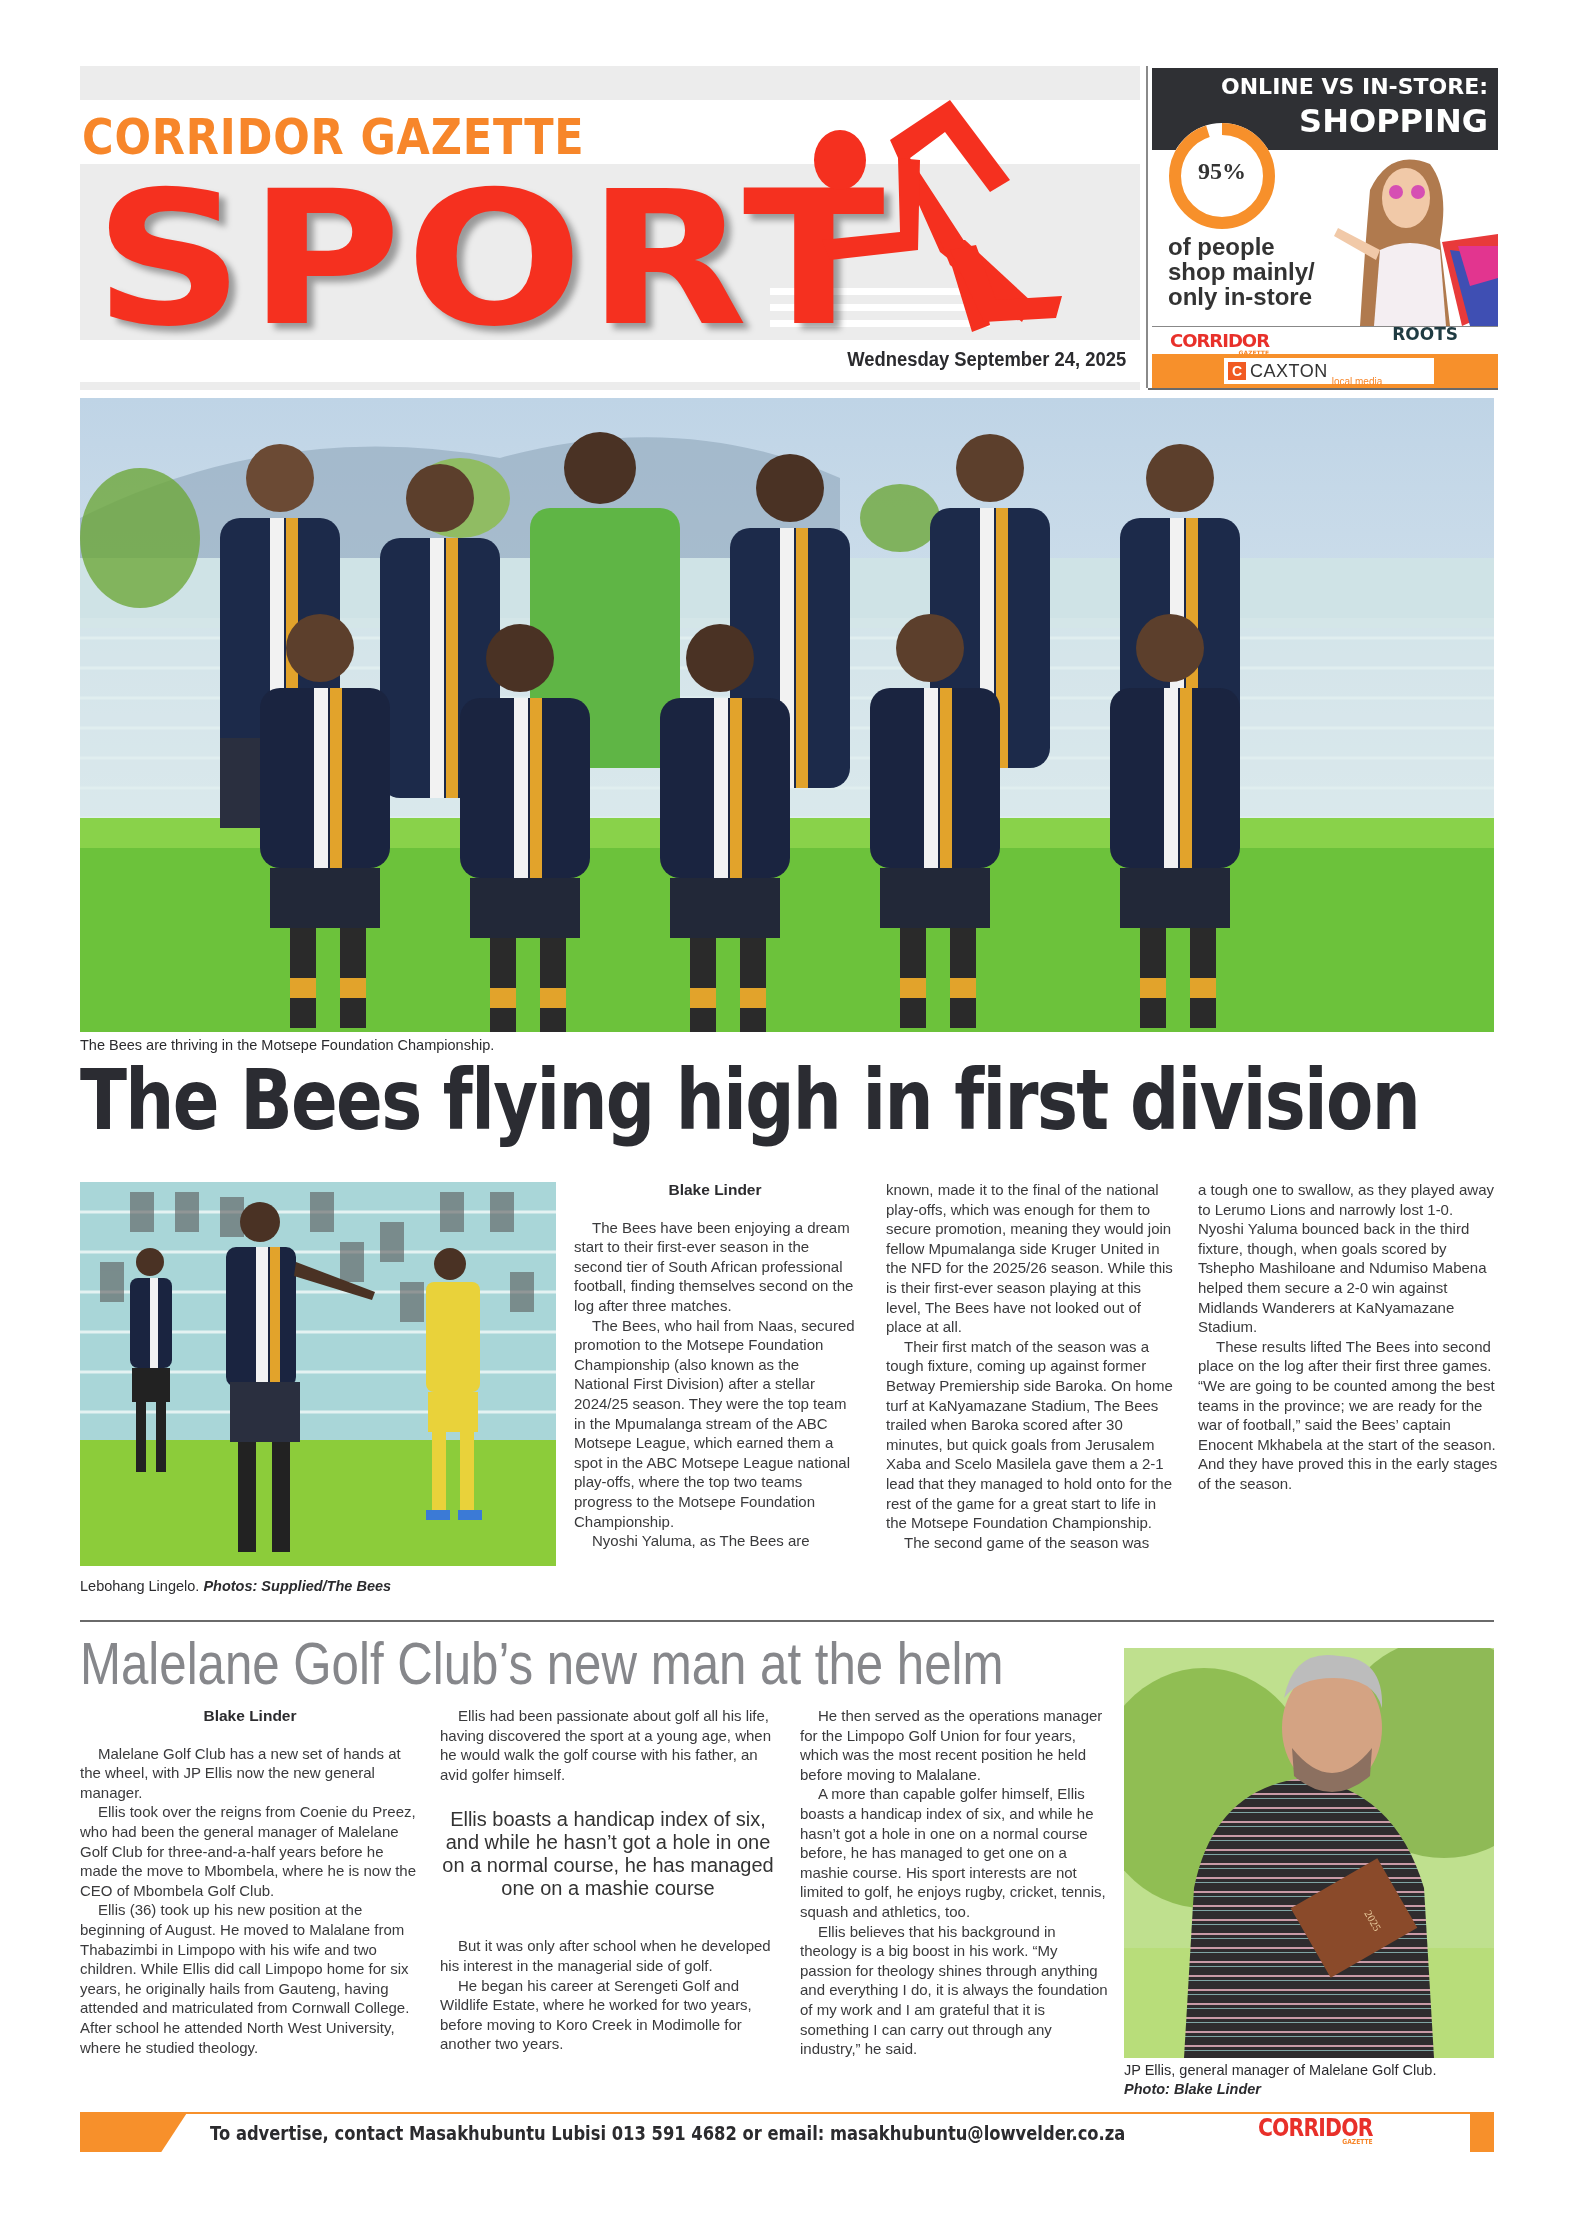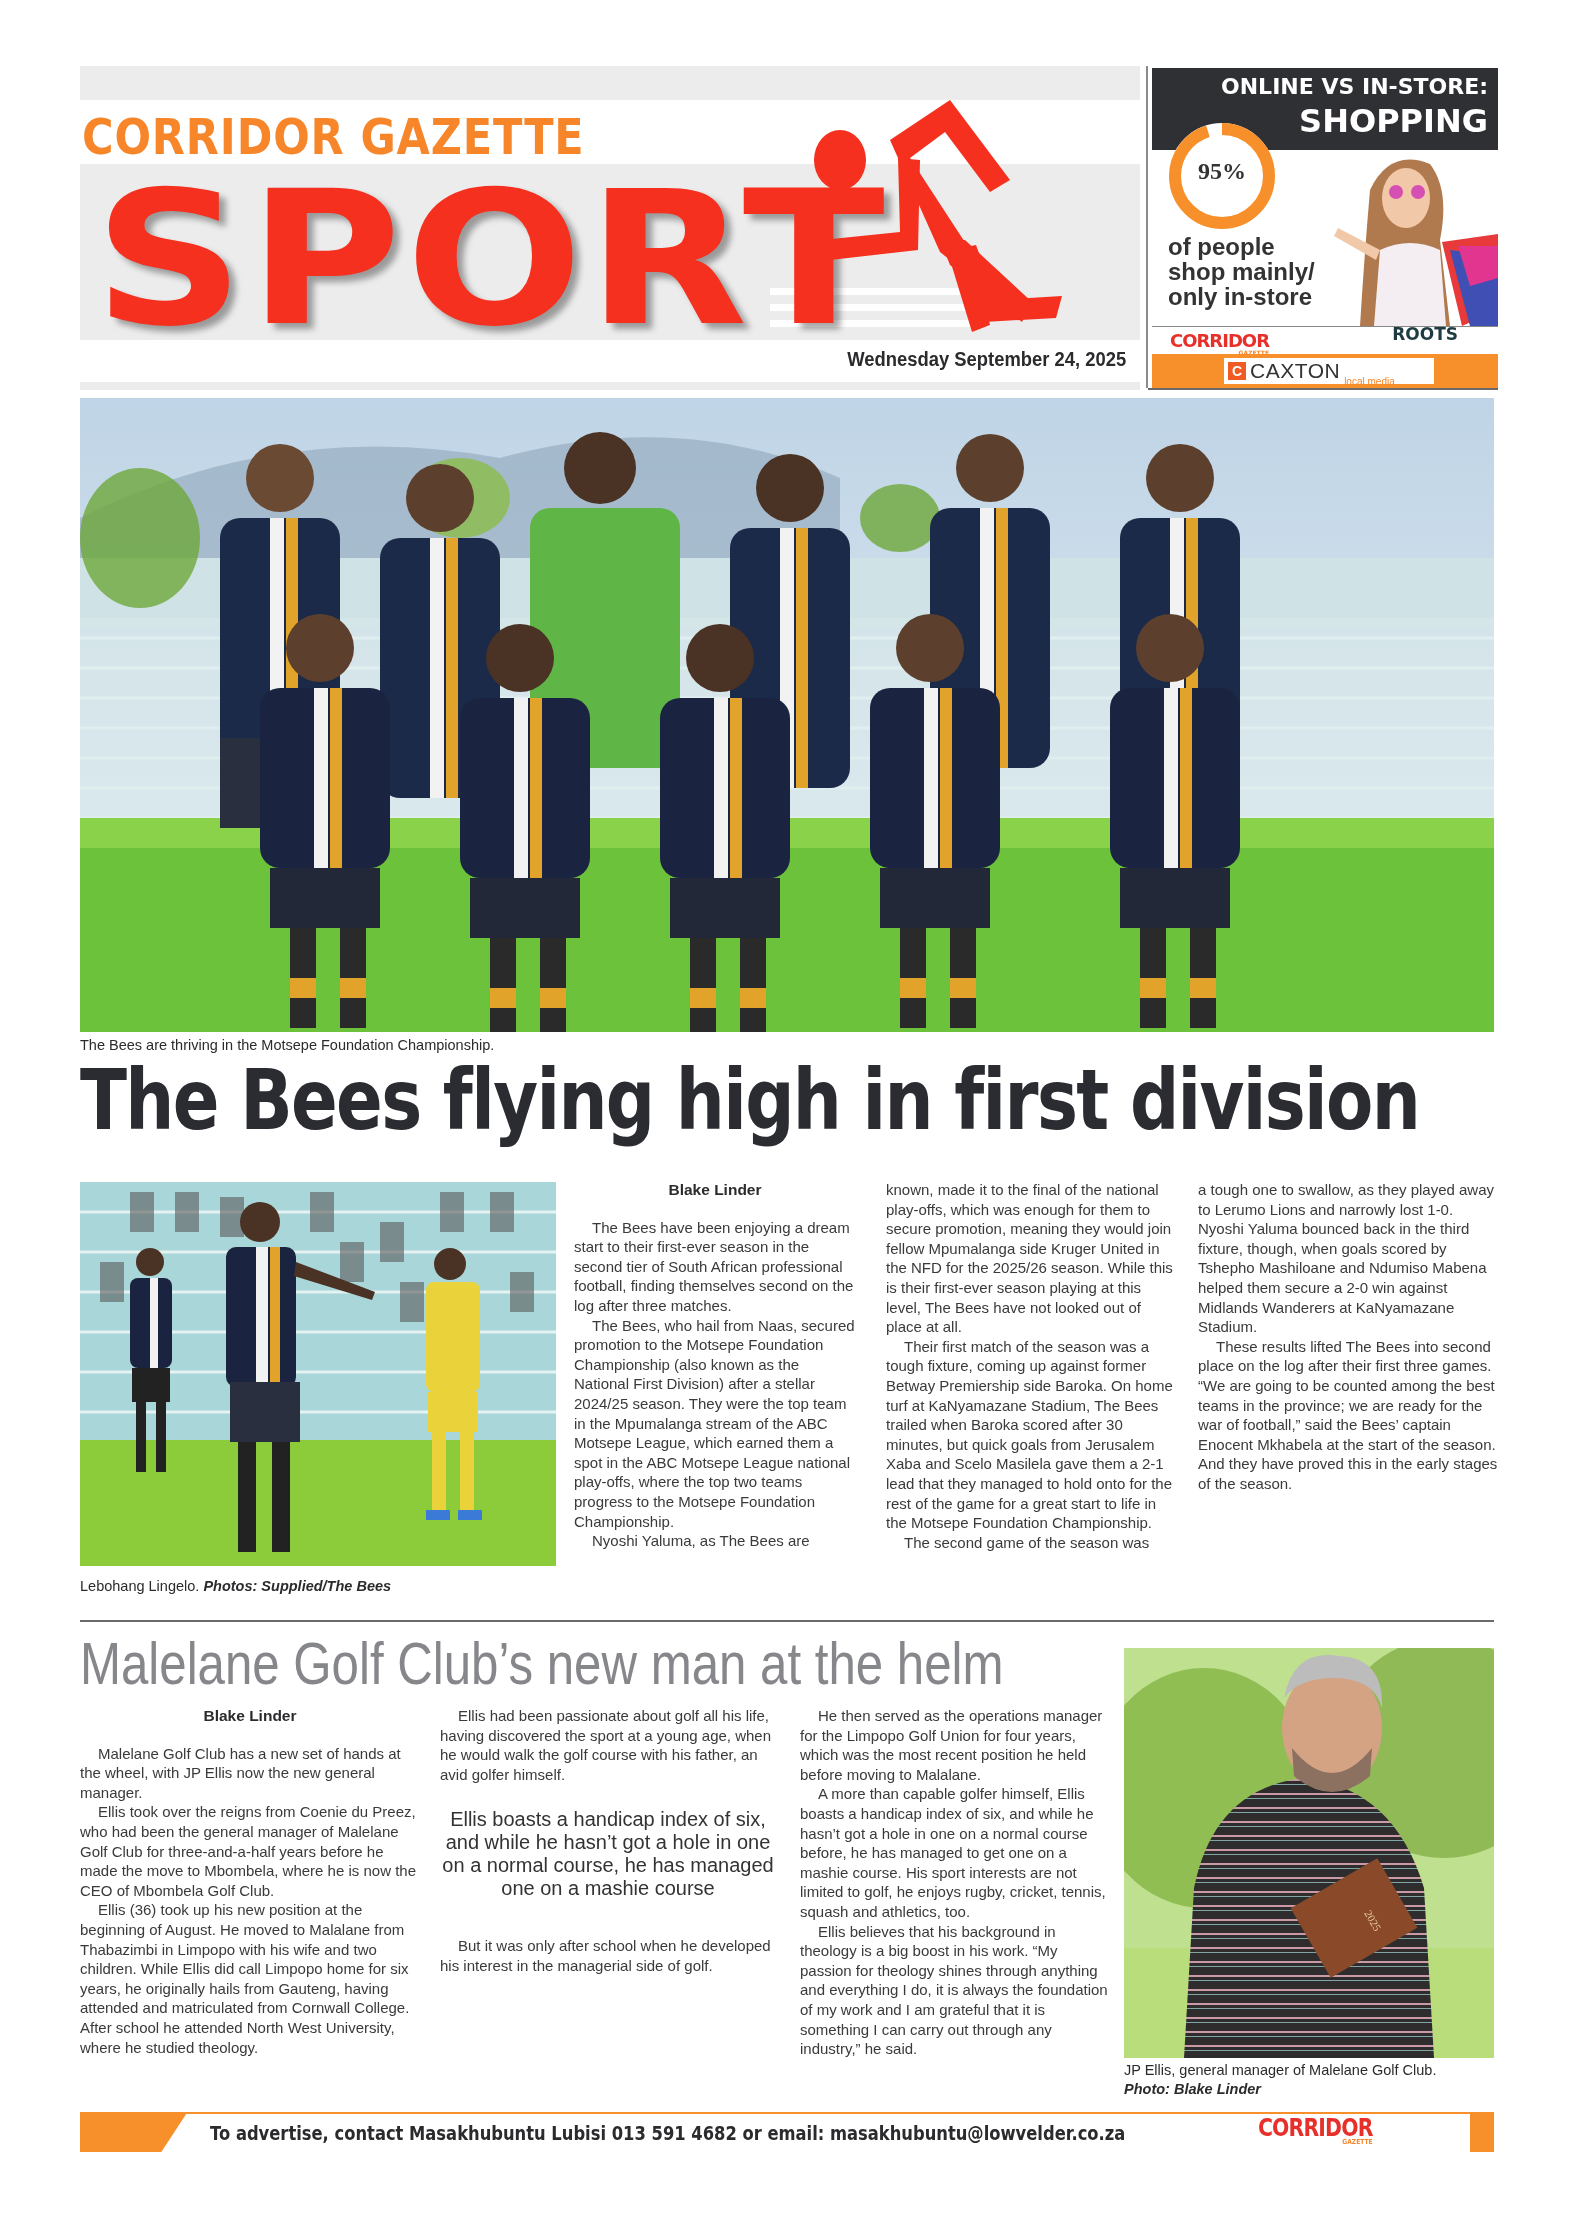--- a/index.html
+++ b/index.html
@@ -29,21 +29,21 @@
   .ad-pct { position: absolute; left: 16px; top: 90px; width: 108px; text-align: center; font-weight: bold; font-size: 24px; color: #333; font-family: Liberation Serif, serif; }
   .ad-text { position: absolute; left: 16px; top: 166px; font-size: 24px; line-height: 25px; color: #333; font-weight: bold; }
   .ad-woman { position: absolute; left: 178px; top: 82px; width: 168px; height: 176px; }
   .ad-sep { position: absolute; left: 0; top: 258px; width: 346px; height: 1px; background: #888; }
   .ad-logo-corridor { position: absolute; left: 18px; top: 262px; font-family: "DejaVu Sans", sans-serif; font-weight: bold; font-size: 18px; color: #e8302a; letter-spacing: -1px; }
   .ad-logo-corridor small { display: block; font-size: 6px; color: #f7862a; text-align: right; letter-spacing: 0; margin-top: -2px; }
   .ad-logo-roots { position: absolute; right: 40px; top: 256px; font-family: "DejaVu Sans", sans-serif; font-weight: bold; font-size: 17px; color: #1f3b42; }
   .ad-footer { position: absolute; left: 0; top: 286px; width: 346px; height: 34px; background: #f7902b; }
   .ad-caxton { position: absolute; left: 72px; top: 4px; width: 210px; height: 26px; background: #fff; display: flex; align-items: center; padding-left: 4px; }
   .ad-caxton-mark { width: 18px; height: 18px; background: #f15a22; color: #fff; font-weight: bold; font-size: 14px; line-height: 18px; text-align: center; margin-right: 4px; }
-  .ad-caxton-name { font-size: 21px; color: #333; letter-spacing: 0.5px; }
+  .ad-caxton-name { font-size: 18px; color: #333; letter-spacing: 0.5px; }
   .ad-caxton-sub { font-size: 10px; color: #f7862a; margin-left: 4px; margin-top: 20px; }
   .hrule-top { position: absolute; left: 1148px; top: 388px; width: 350px; height: 2px; background: #6a6a6a; }
 
   
   .photo { position: absolute; overflow: hidden; }
   .team-photo { left: 80px; top: 398px; width: 1414px; height: 634px; }
   .caption { position: absolute; font-size: 14.5px; color: #2b2b2e; white-space: nowrap; }
   .caption b { font-style: italic; }
 
   
@@ -346,20 +346,21 @@
 <div class="col" style="left:80px; top:1706px; width:340px;">
   <div class="byline">Blake Linder</div>
   <p>Malelane Golf Club has a new set of hands at the wheel, with JP Ellis now the new general manager.</p>
   <p>Ellis took over the reigns from Coenie du Preez, who had been the general manager of Malelane Golf Club for three-and-a-half years before he made the move to Mbombela, where he is now the CEO of Mbombela Golf Club.</p>
   <p>Ellis (36) took up his new position at the beginning of August. He moved to Malalane from Thabazimbi in Limpopo with his wife and two children. While Ellis did call Limpopo home for six years, he originally hails from Gauteng, having attended and matriculated from Cornwall College. After school he attended North West University, where he studied theology.</p>
 </div>
 <div class="col" style="left:440px; top:1706px; width:336px;">
   <p>Ellis had been passionate about golf all his life, having discovered the sport at a young age, when he would walk the golf course with his father, an avid golfer himself.</p>
   <div class="pullquote">Ellis boasts a handicap index of six, and while he hasn’t got a hole in one on a normal course, he has managed one on a mashie course</div>
   <p>But it was only after school when he developed his interest in the managerial side of golf.</p>
+  <p>He began his career at Serengeti Golf and Wildlife Estate, where he worked for two years, before moving to Koro Creek in Modimolle for another two years.</p>
 </div>
 <div class="col" style="left:800px; top:1706px; width:308px;">
   <p>He then served as the operations manager for the Limpopo Golf Union for four years, which was the most recent position he held before moving to Malalane.</p>
   <p>A more than capable golfer himself, Ellis boasts a handicap index of six, and while he hasn’t got a hole in one on a normal course before, he has managed to get one on a mashie course. His sport interests are not limited to golf, he enjoys rugby, cricket, tennis, squash and athletics, too.</p>
   <p>Ellis believes that his background in theology is a big boost in his work. “My passion for theology shines through anything and everything I do, it is always the foundation of my work and I am grateful that it is something I can carry out through any industry,” he said.</p>
 </div>
 
 <div class="photo" style="left:1124px; top:1648px; width:370px; height:410px;">
   <svg width="370" height="410" viewBox="0 0 370 410" preserveAspectRatio="none">
     <defs>

